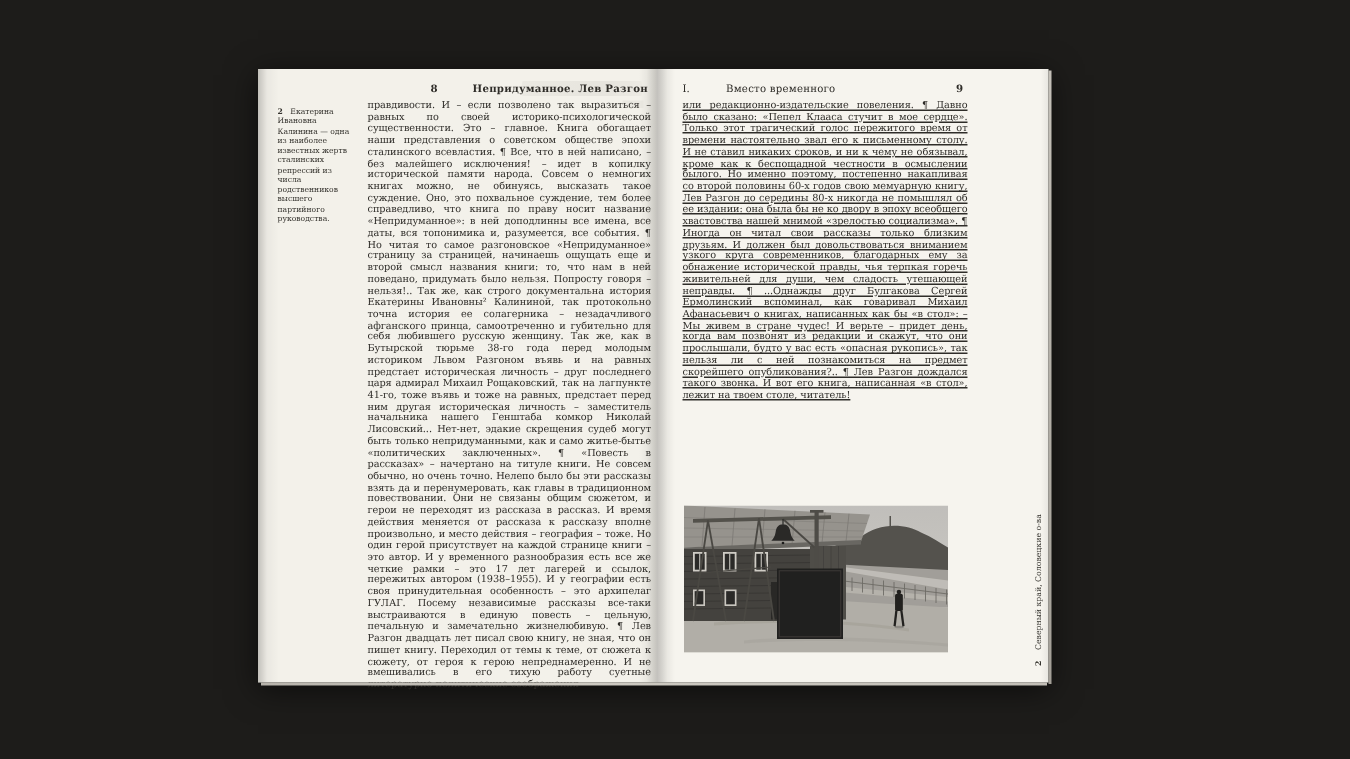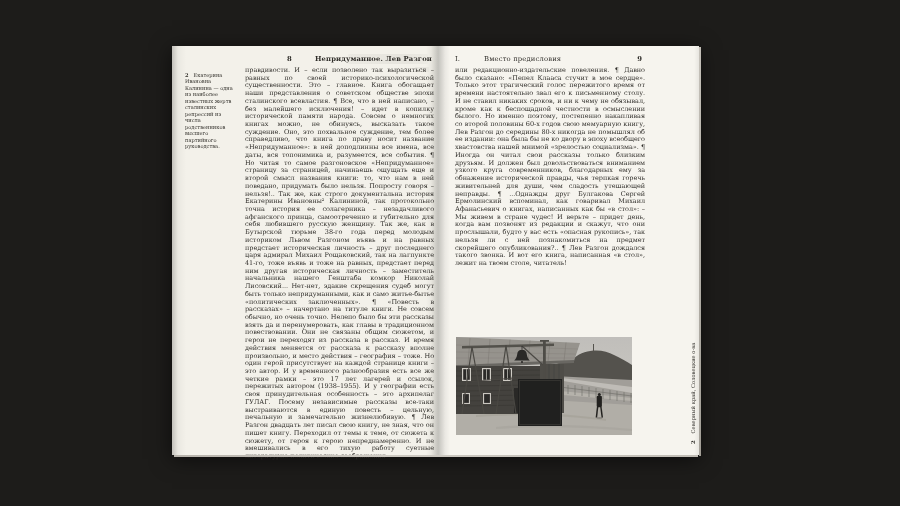--- a/index.html
+++ b/index.html
@@ -47,21 +47,21 @@
   .title-left{position:absolute;right:6px;top:0;letter-spacing:0.15px;font-weight:bold;}
   .chap-num{position:absolute;left:17px;top:0;}
   .title-right{position:absolute;left:46px;top:0;letter-spacing:0.15px;}
   .folio-right{position:absolute;right:57px;top:0;}
   .body-text{
     position:absolute;top:21px;
     font-size:6.5px;line-height:7.72px;color:#2f2d29;
     text-align:justify;letter-spacing:-0.05px;
   }
   .body-left{left:73px;width:189px;}
-  .body-right{left:17px;width:190px;}
+  .body-right{left:17px;width:190px;text-decoration:underline;}
   .margin-note{
     position:absolute;left:13px;top:26px;width:53px;
     font-size:5.1px;line-height:6.45px;color:#35332e;text-align:left;
   }
   .note-num{font-weight:bold;margin-right:5px;}
   .showthrough{
     position:absolute;left:176px;top:8px;width:80px;height:10px;
     background:linear-gradient(to right,#e9e7e0,#e3e1da 70%,#ebe9e2);
     opacity:0.75;border-radius:1px;filter:blur(0.4px);
   }
@@ -91,21 +91,21 @@
     </div>
     <div class="margin-note">
       <span class="note-num">2</span><span>Екатерина Ивановна Калинина — одна из наиболее известных жертв сталинских репрессий из числа родственников высшего партийного руководства.</span>
     </div>
     <div class="body-text body-left">правдивости. И – если позволено так выразиться – равных по своей историко-психологической существенности. Это – главное. Книга обогащает наши представления о советском обществе эпохи сталинского всевластия. ¶ Все, что в ней написано, – без малейшего исключения! – идет в копилку исторической памяти народа. Совсем о немногих книгах можно, не обинуясь, высказать такое суждение. Оно, это похвальное суждение, тем более справедливо, что книга по праву носит название «Непридуманное»: в ней доподлинны все имена, все даты, вся топонимика и, разумеется, все события. ¶ Но читая то самое разгоновское «Непридуманное» страницу за страницей, начинаешь ощущать еще и второй смысл названия книги: то, что нам в ней поведано, придумать было нельзя. Попросту говоря – нельзя!.. Так же, как строго документальна история Екатерины Ивановны² Калининой, так протокольно точна история ее солагерника – незадачливого афганского принца, самоотреченно и губительно для себя любившего русскую женщину. Так же, как в Бутырской тюрьме 38-го года перед молодым историком Львом Разгоном въявь и на равных предстает историческая личность – друг последнего царя адмирал Михаил Рощаковский, так на лагпункте 41-го, тоже въявь и тоже на равных, предстает перед ним другая историческая личность – заместитель начальника нашего Генштаба комкор Николай Лисовский... Нет-нет, эдакие скрещения судеб могут быть только непридуманными, как и само житье-бытье «политических заключенных». ¶ «Повесть в рассказах» – начертано на титуле книги. Не совсем обычно, но очень точно. Нелепо было бы эти рассказы взять да и перенумеровать, как главы в традиционном повествовании. Они не связаны общим сюжетом, и герои не переходят из рассказа в рассказ. И время действия меняется от рассказа к рассказу вполне произвольно, и место действия – география – тоже. Но один герой присутствует на каждой странице книги – это автор. И у временного разнообразия есть все же четкие рамки – это 17 лет лагерей и ссылок, пережитых автором (1938–1955). И у географии есть своя принудительная особенность – это архипелаг ГУЛАГ. Посему независимые рассказы все-таки выстраиваются в единую повесть – цельную, печальную и замечательно жизнелюбивую. ¶ Лев Разгон двадцать лет писал свою книгу, не зная, что он пишет книгу. Переходил от темы к теме, от сюжета к сюжету, от героя к герою непреднамеренно. И не вмешивались в его тихую работу суетные литературно-политические соображения</div>
   </div>
 
   <div class="page page-right">
     <div class="runhead">
       <span class="chap-num">I.</span>
-      <span class="title-right">Вместо предисловия</span>
+      <span class="title-right">Вместо временного</span>
       <span class="folio folio-right">9</span>
     </div>
     <div class="body-text body-right">или редакционно-издательские повеления. ¶ Давно было сказано: «Пепел Клааса стучит в мое сердце». Только этот трагический голос пережитого время от времени настоятельно звал его к письменному столу. И не ставил никаких сроков, и ни к чему не обязывал, кроме как к беспощадной честности в осмыслении былого. Но именно поэтому, постепенно накапливая со второй половины 60-х годов свою мемуарную книгу, Лев Разгон до середины 80-х никогда не помышлял об ее издании: она была бы не ко двору в эпоху всеобщего хвастовства нашей мнимой «зрелостью социализма». ¶ Иногда он читал свои рассказы только близким друзьям. И должен был довольствоваться вниманием узкого круга современников, благодарных ему за обнажение исторической правды, чья терпкая горечь живительней для души, чем сладость утешающей неправды. ¶ ...Однажды друг Булгакова Сергей Ермолинский вспоминал, как говаривал Михаил Афанасьевич о книгах, написанных как бы «в стол»: – Мы живем в стране чудес! И верьте – придет день, когда вам позвонят из редакции и скажут, что они прослышали, будто у вас есть «опасная рукопись», так нельзя ли с ней познакомиться на предмет скорейшего опубликования?.. ¶ Лев Разгон дождался такого звонка. И вот его книга, написанная «в стол», лежит на твоем столе, читатель!</div>
 
     <svg class="photo" viewBox="0 0 176 98" xmlns="http://www.w3.org/2000/svg" preserveAspectRatio="none">
       <defs>
         <linearGradient id="sky" x1="0" y1="0" x2="0" y2="1">
           <stop offset="0" stop-color="#c6c4c0"></stop>
           <stop offset="1" stop-color="#d6d4cf"></stop>
         </linearGradient>

